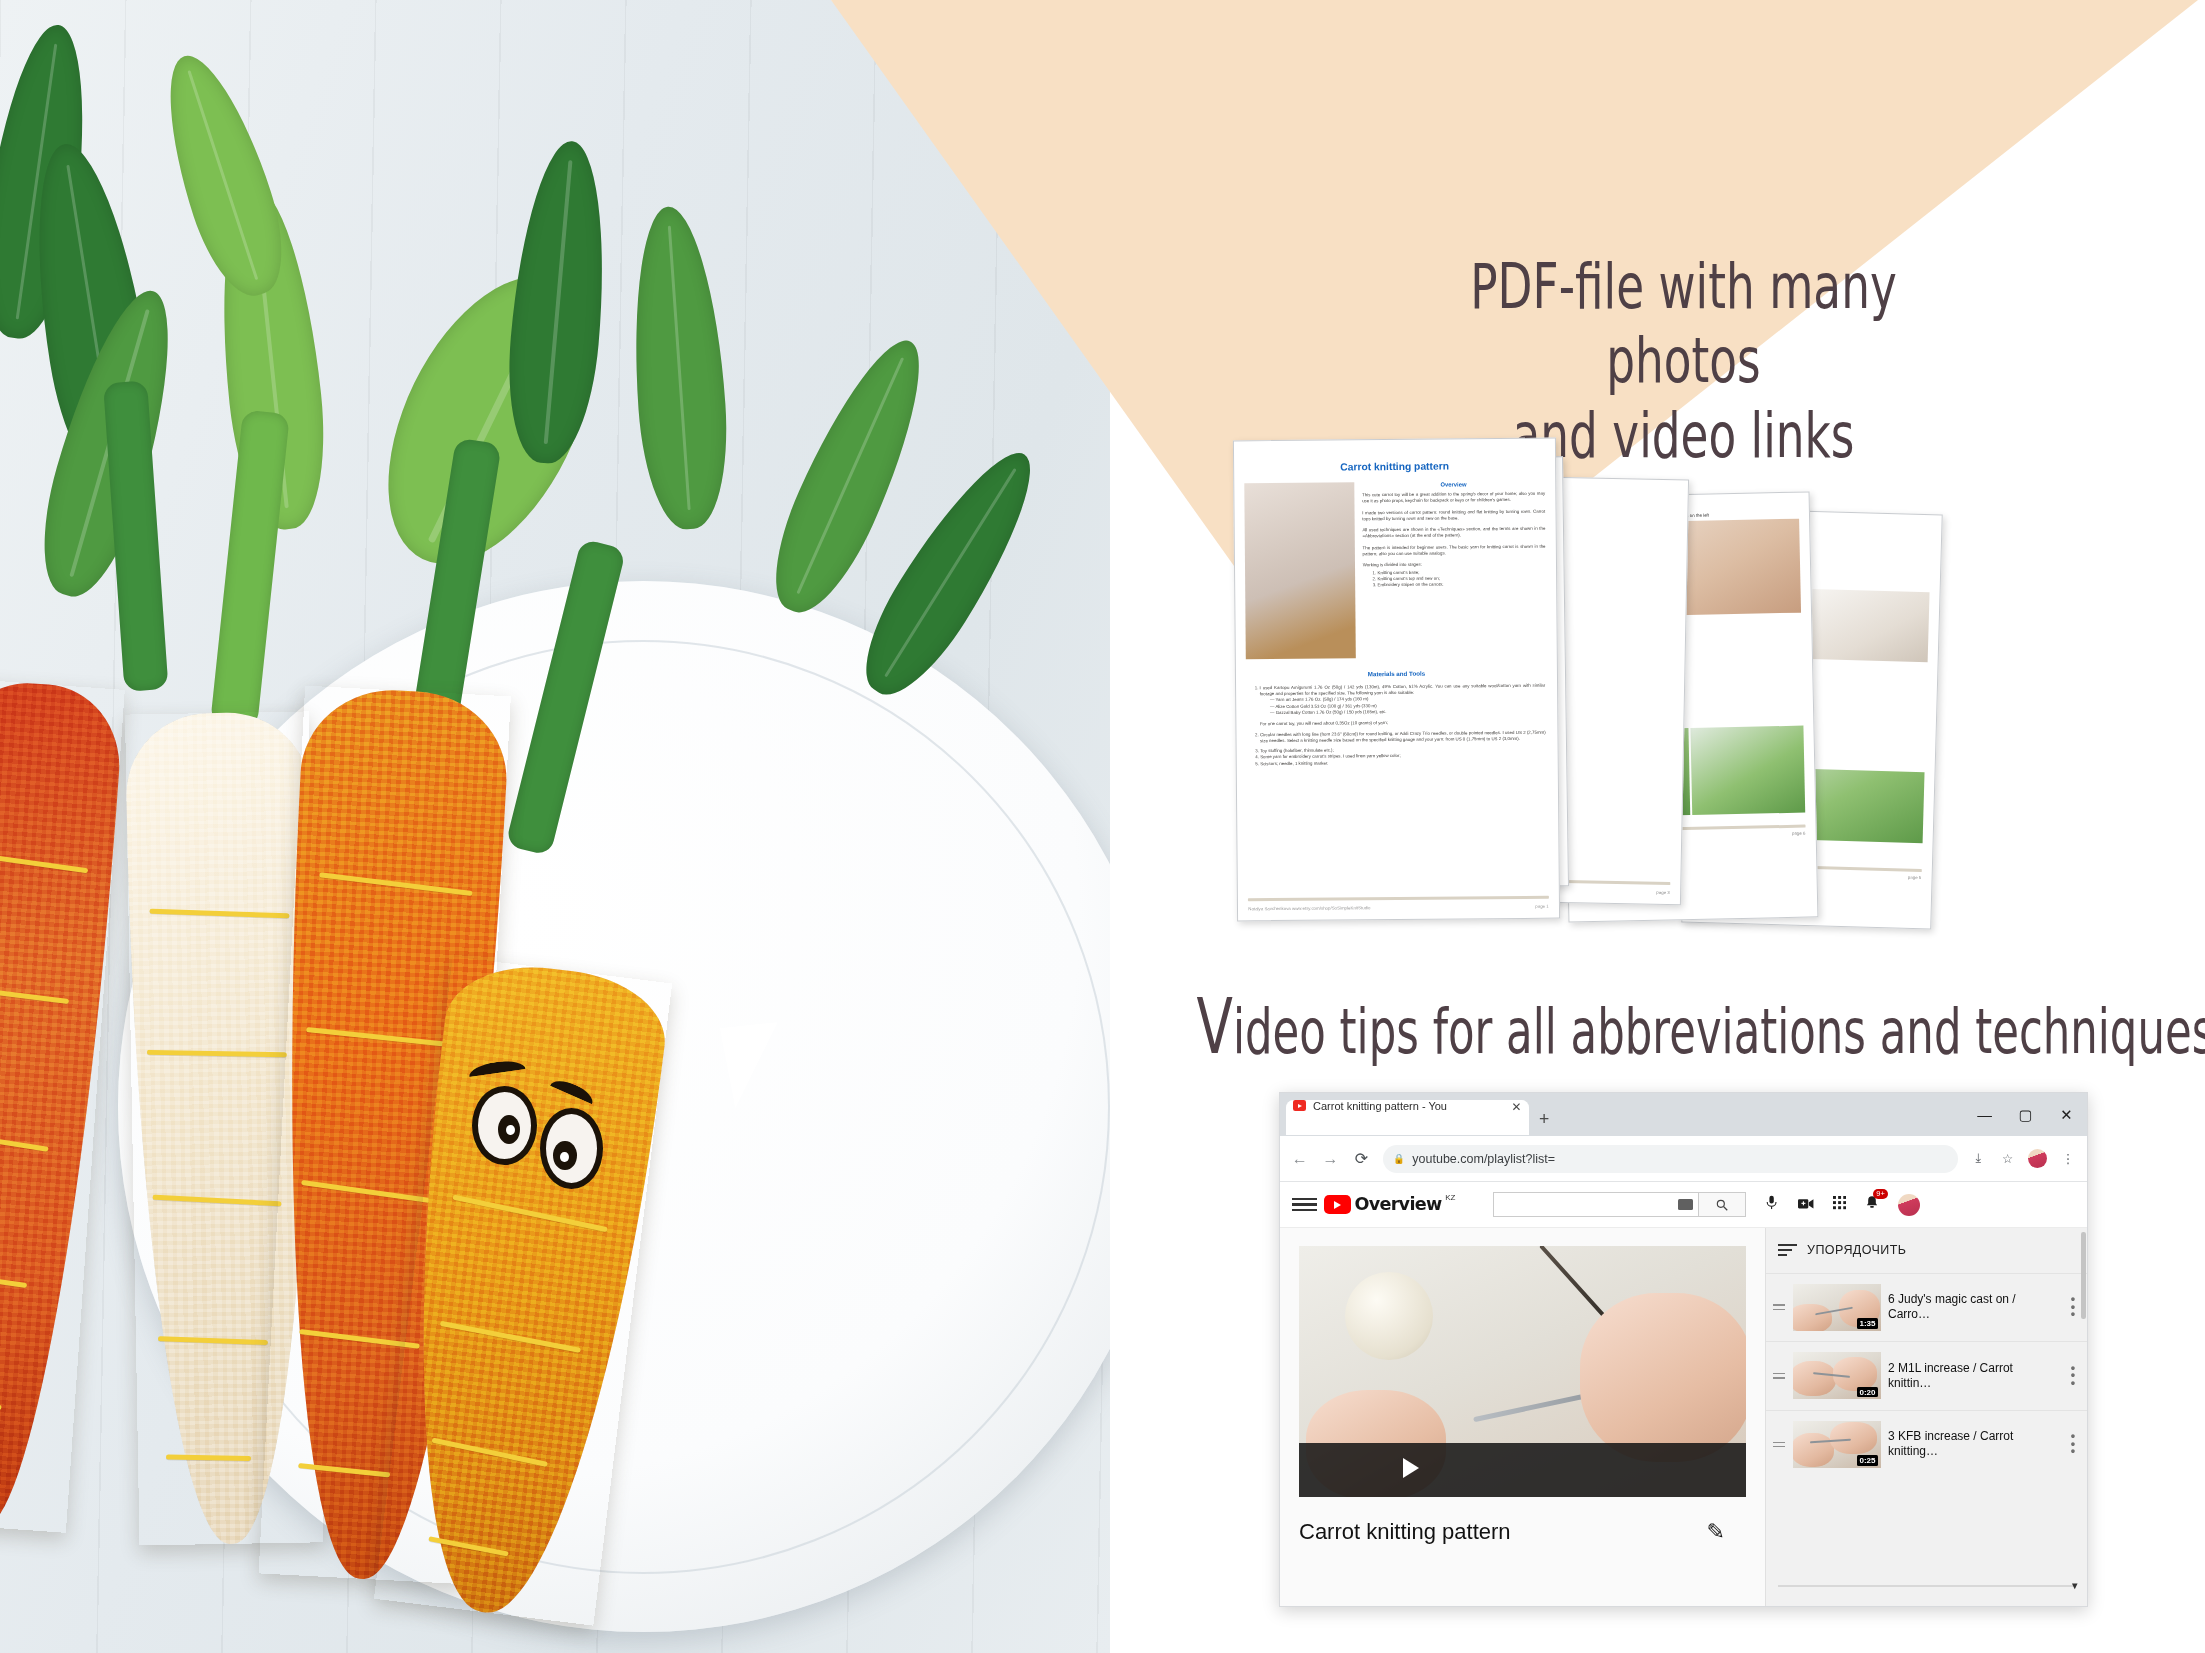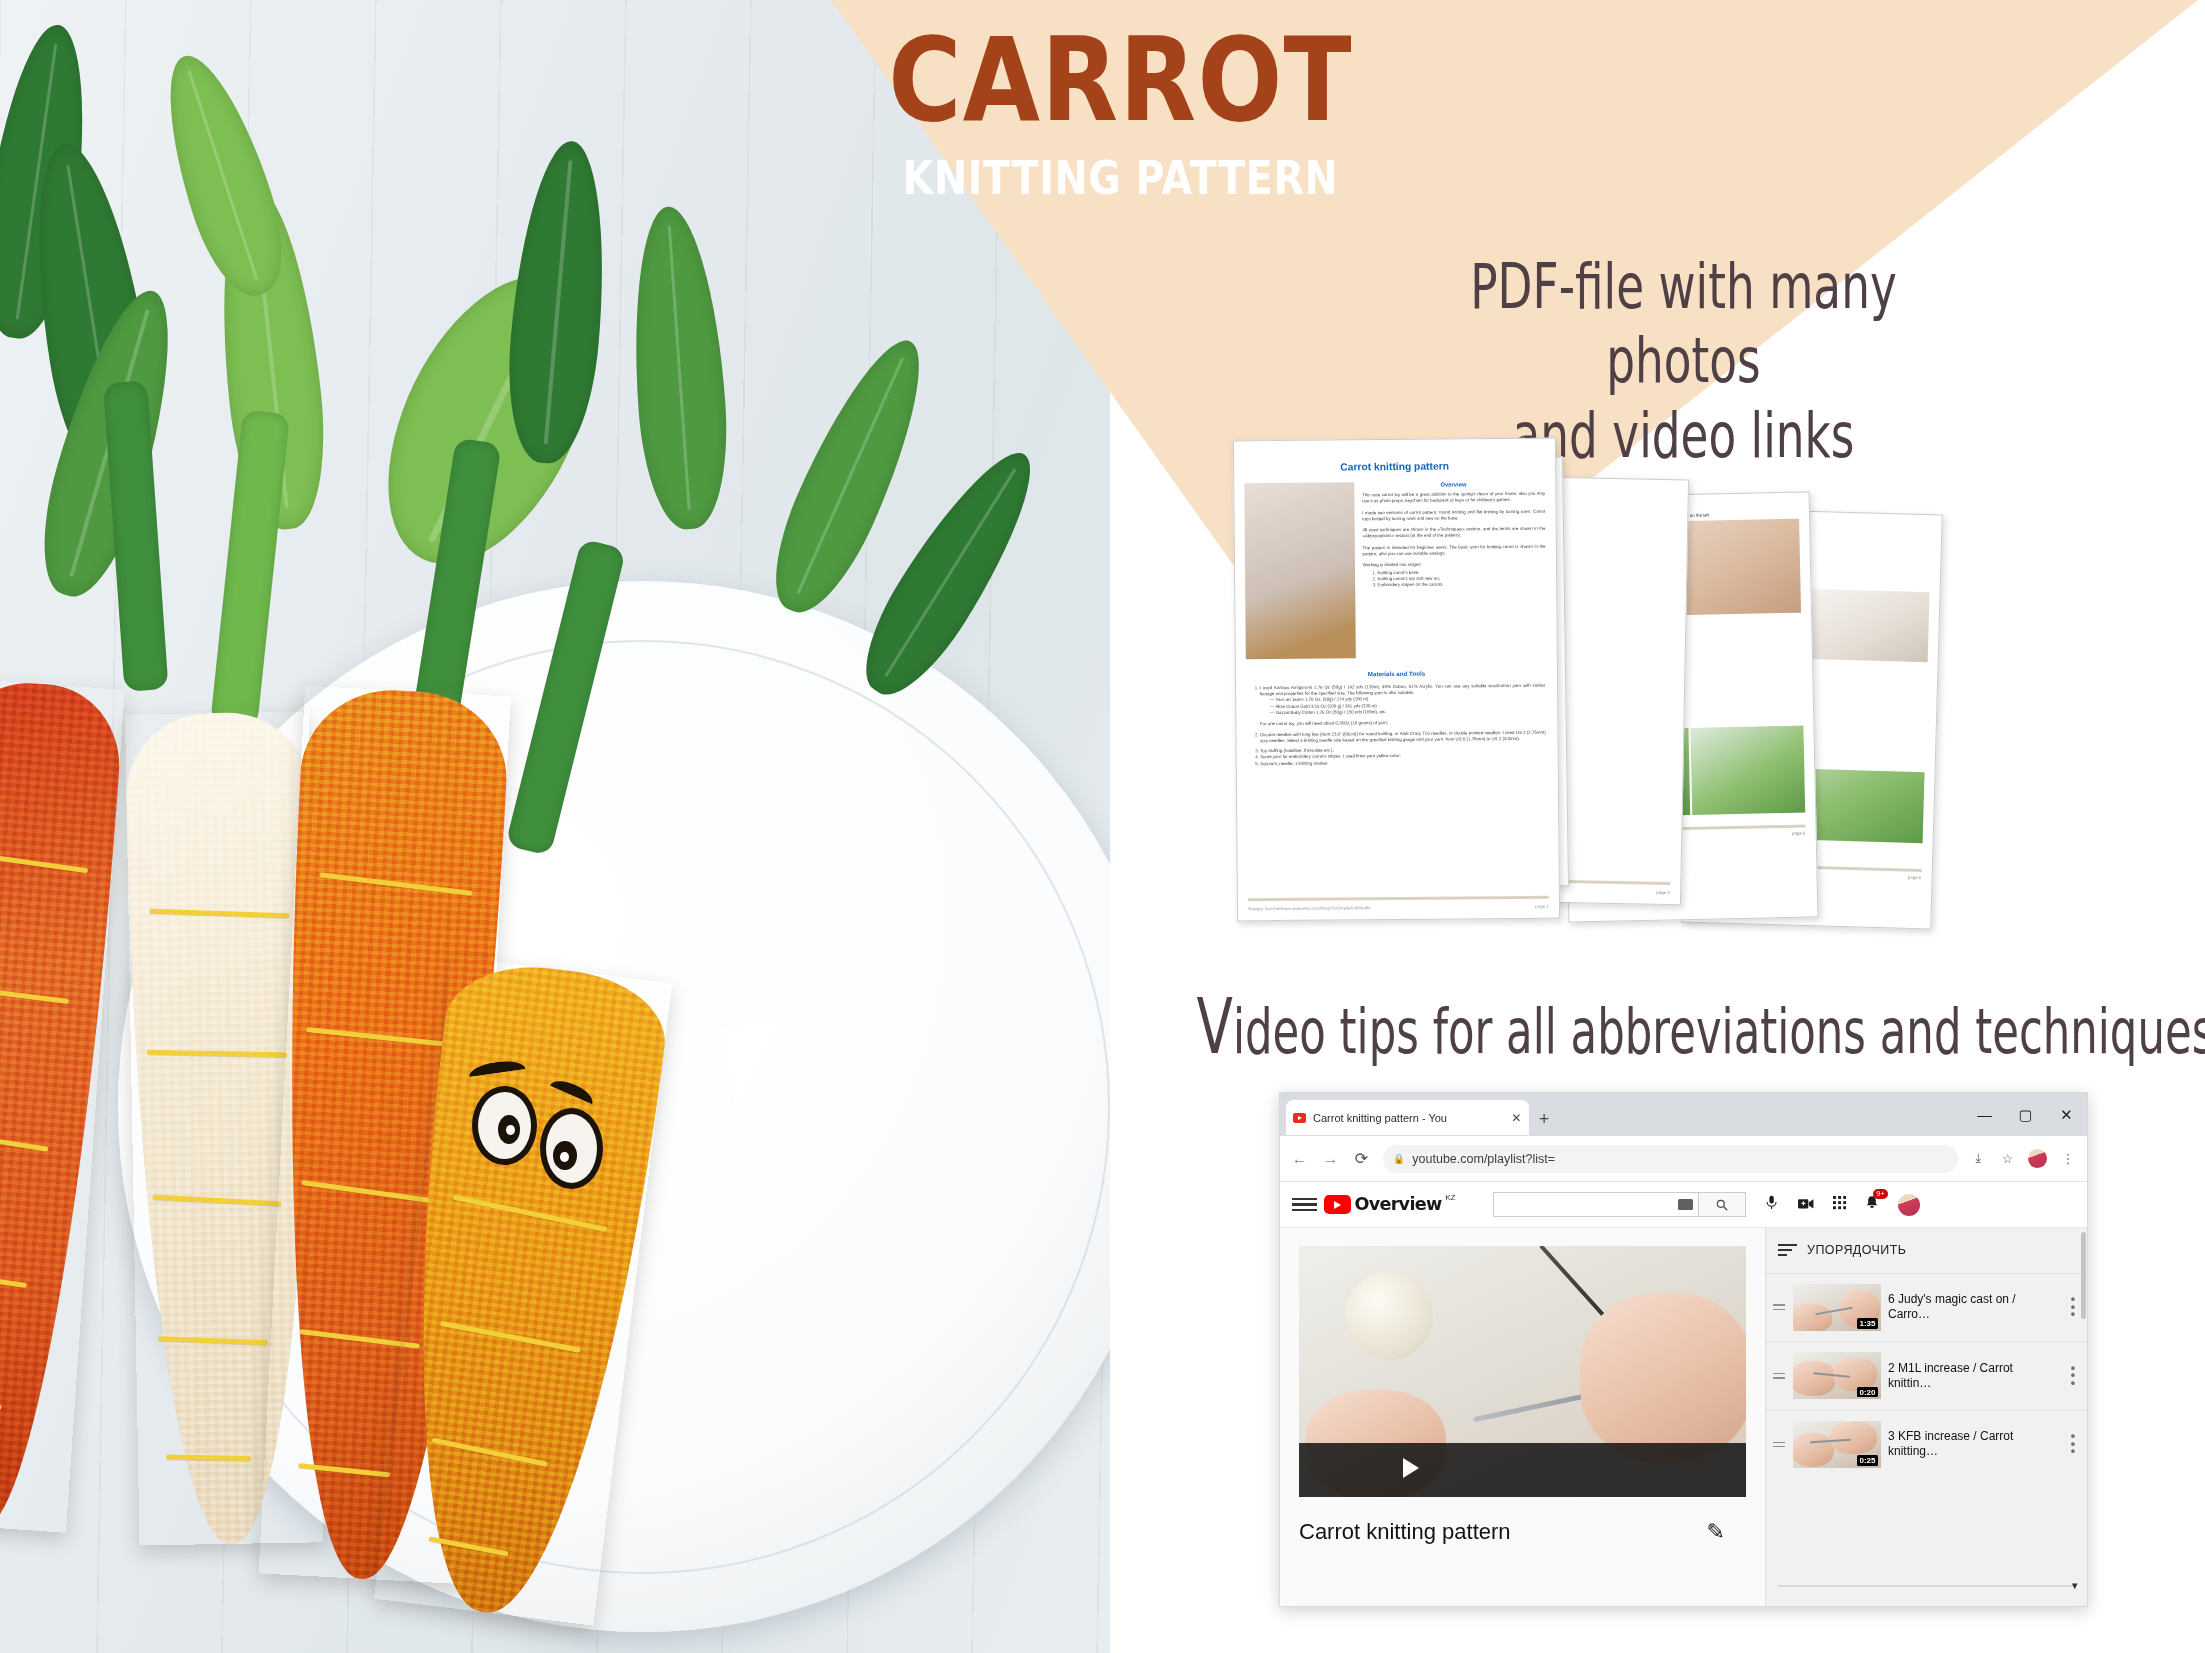--- a/index.html
+++ b/index.html
@@ -127,21 +127,21 @@
   .tinier{ font-size:4.4px; line-height:1.4; }
 
   
   .browser{
     position:absolute; left:1279px; top:1092px; width:809px; height:515px;
     background:#fff; box-shadow:0 4.4px 16px rgba(0,0,0,.18); overflow:hidden;
     border:0.7px solid #d8dadd;
   }
   .tabstrip{ height:43px; background:#d9dde1; position:relative; }
   .tab{ position:absolute; left:5.9px; top:7.4px; width:243px; height:35px;
-        background:#fff; border-radius:7.4px 7.4px 0 0; display:flex; align-items:center;
+        background:#fff; border-radius:7.4px 7.4px 0 0; display:flex; 
         gap:6.6px; padding:0 7.4px; }
   .tab .favicon{ width:13.2px; height:10.3px; background:#ef2a22; border-radius:2.2px;
     display:flex; align-items:center; justify-content:center; }
   .tab .favicon i{ width:0;height:0;border-left:4.4px solid #fff;
     border-top:2.9px solid transparent;border-bottom:2.9px solid transparent; }
   .tab .tlabel{ font-size:11px; color:#2d2d2d; white-space:nowrap; overflow:hidden;
                 flex:1; }
   .tab .x{ font-size:11.8px; color:#444; }
   .newtab{ position:absolute; left:259px; top:16px; font-size:17.6px; color:#4a4a4a; }
   .wctl{ position:absolute; right:0; top:0; height:43px; display:flex; align-items:center; }
@@ -300,24 +300,20 @@
       <div class="glint" style="left:43px; top:63px; width:8.8px; height:10.3px;"></div>
       <div class="eye" style="left:77px; top:46px; width:63px; height:81px;"></div>
       <div class="pupil" style="left:90px; top:79px; width:23.5px; height:29px;"></div>
       <div class="glint" style="left:97px; top:90px; width:8.8px; height:10.3px;"></div>
     </div>
 
     <div class="bubble-tail"></div>
   </div>
 
   <div class="beige"></div>
-  <div class="title-wrap">
-    <div class="title">CARROT</div>
-    <div class="subtitle">KNITTING PATTERN</div>
-  </div>
 
   <div class="h-pdf">
     <div>PDF-file with many photos</div>
     <div>and video links</div>
   </div>
 
   <div class="h-video"><span class="cap">V</span><span>ideo tips for all abbreviations and techniques</span></div>
 
   <div class="pages">
 

